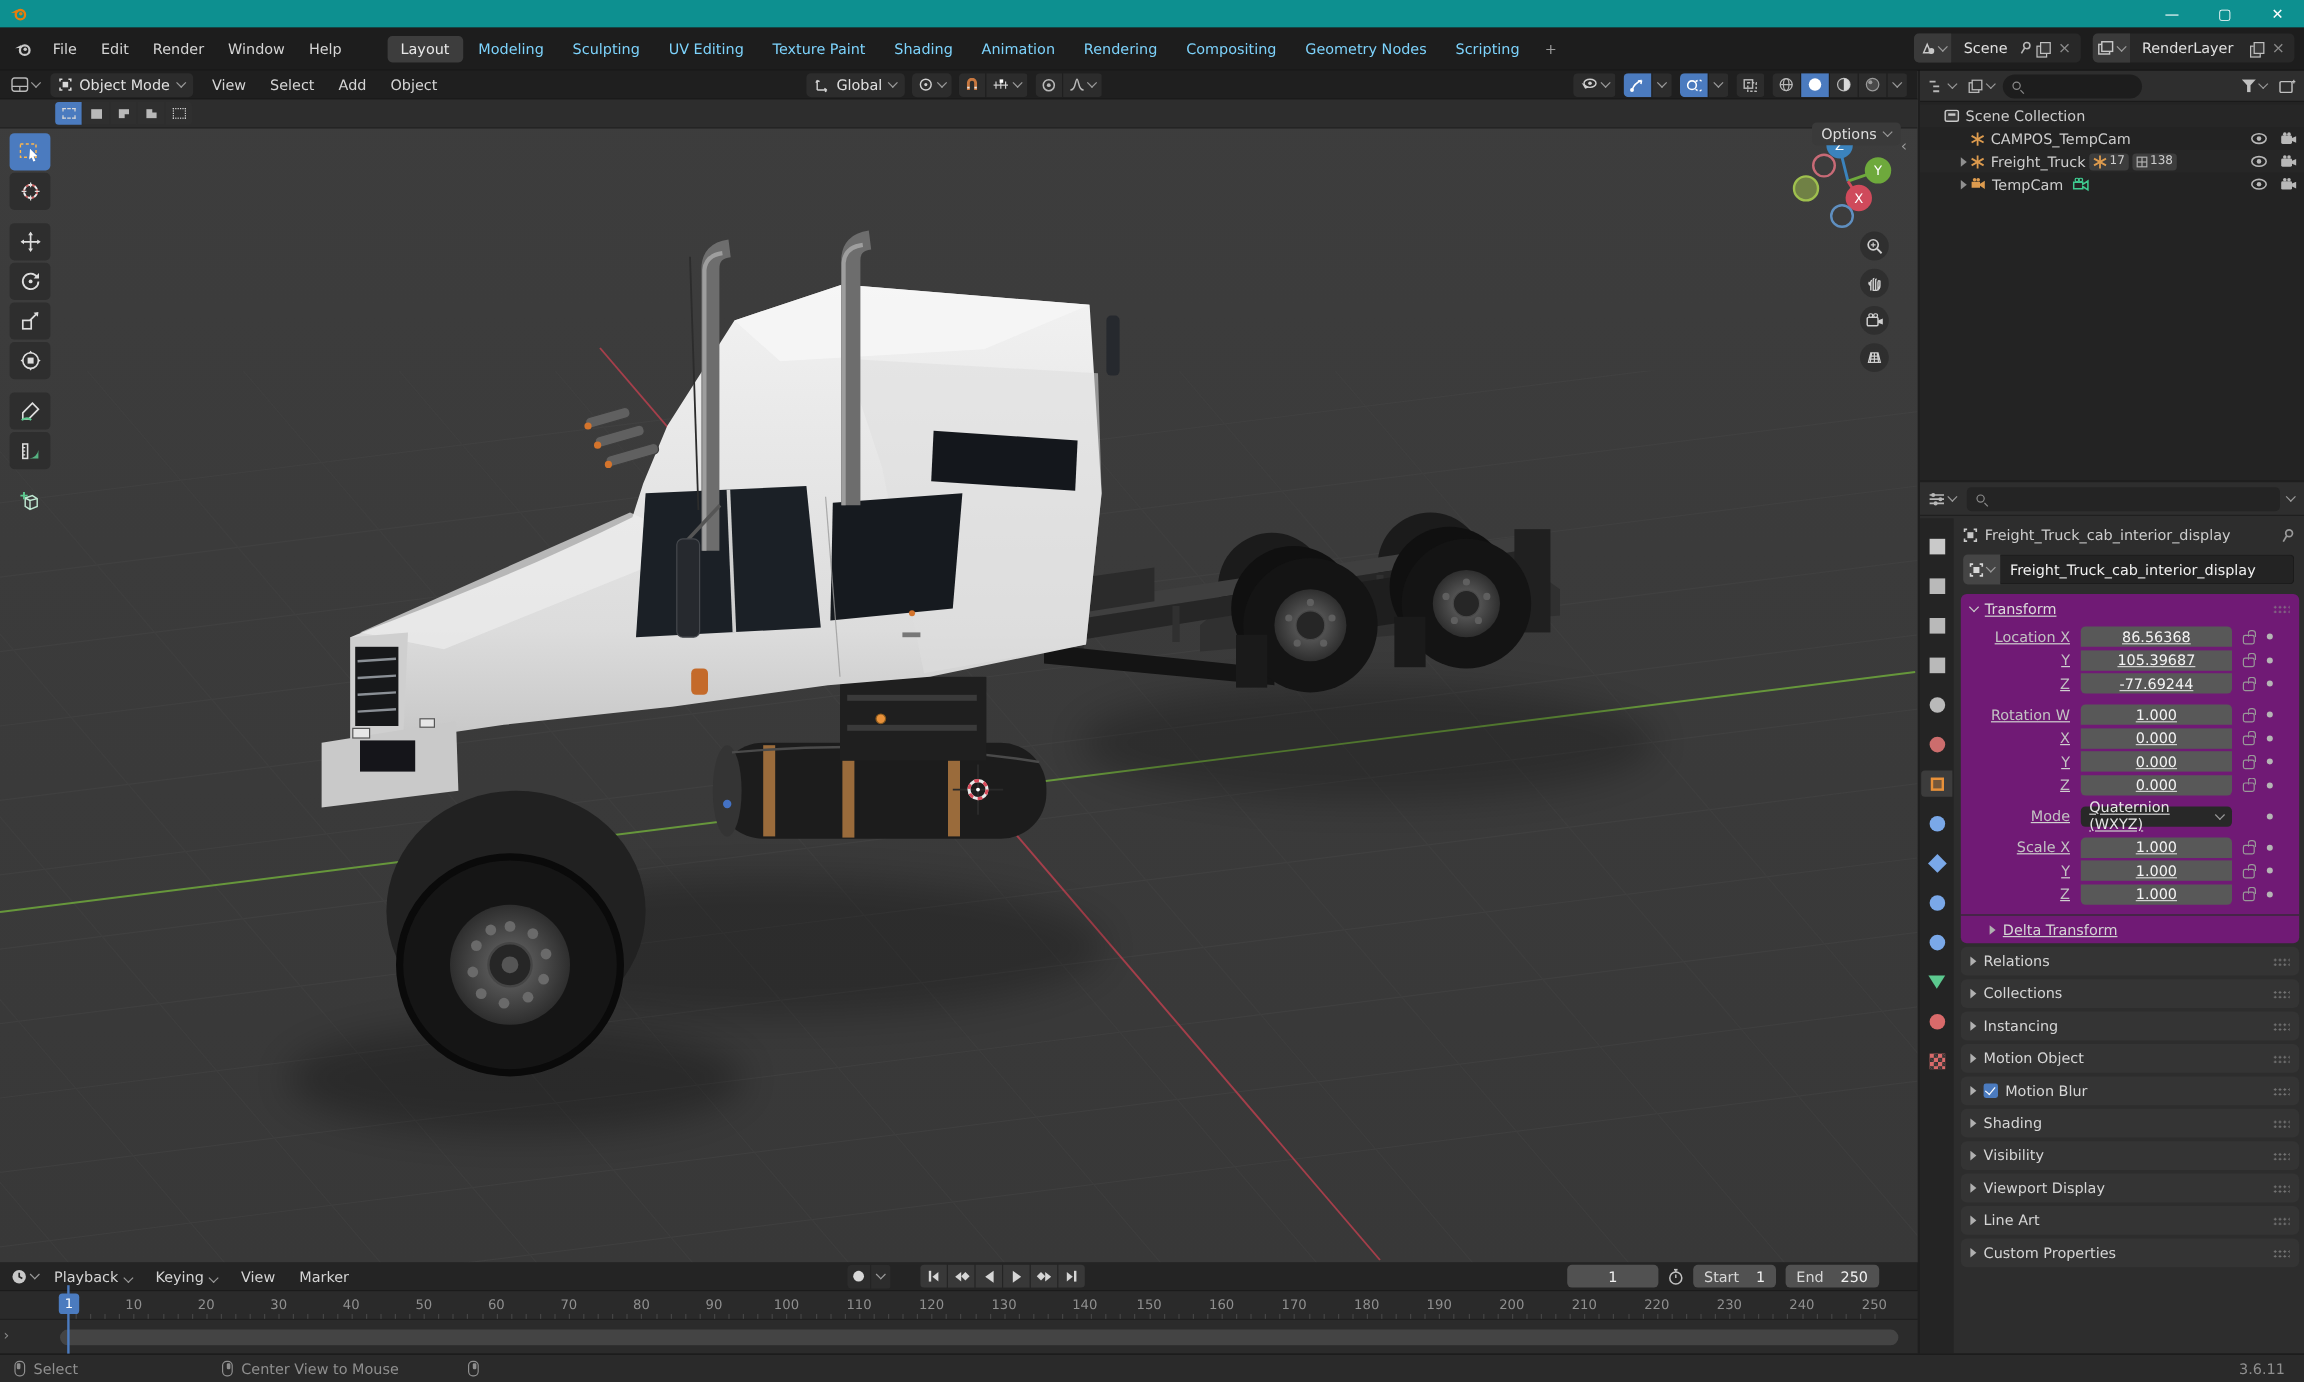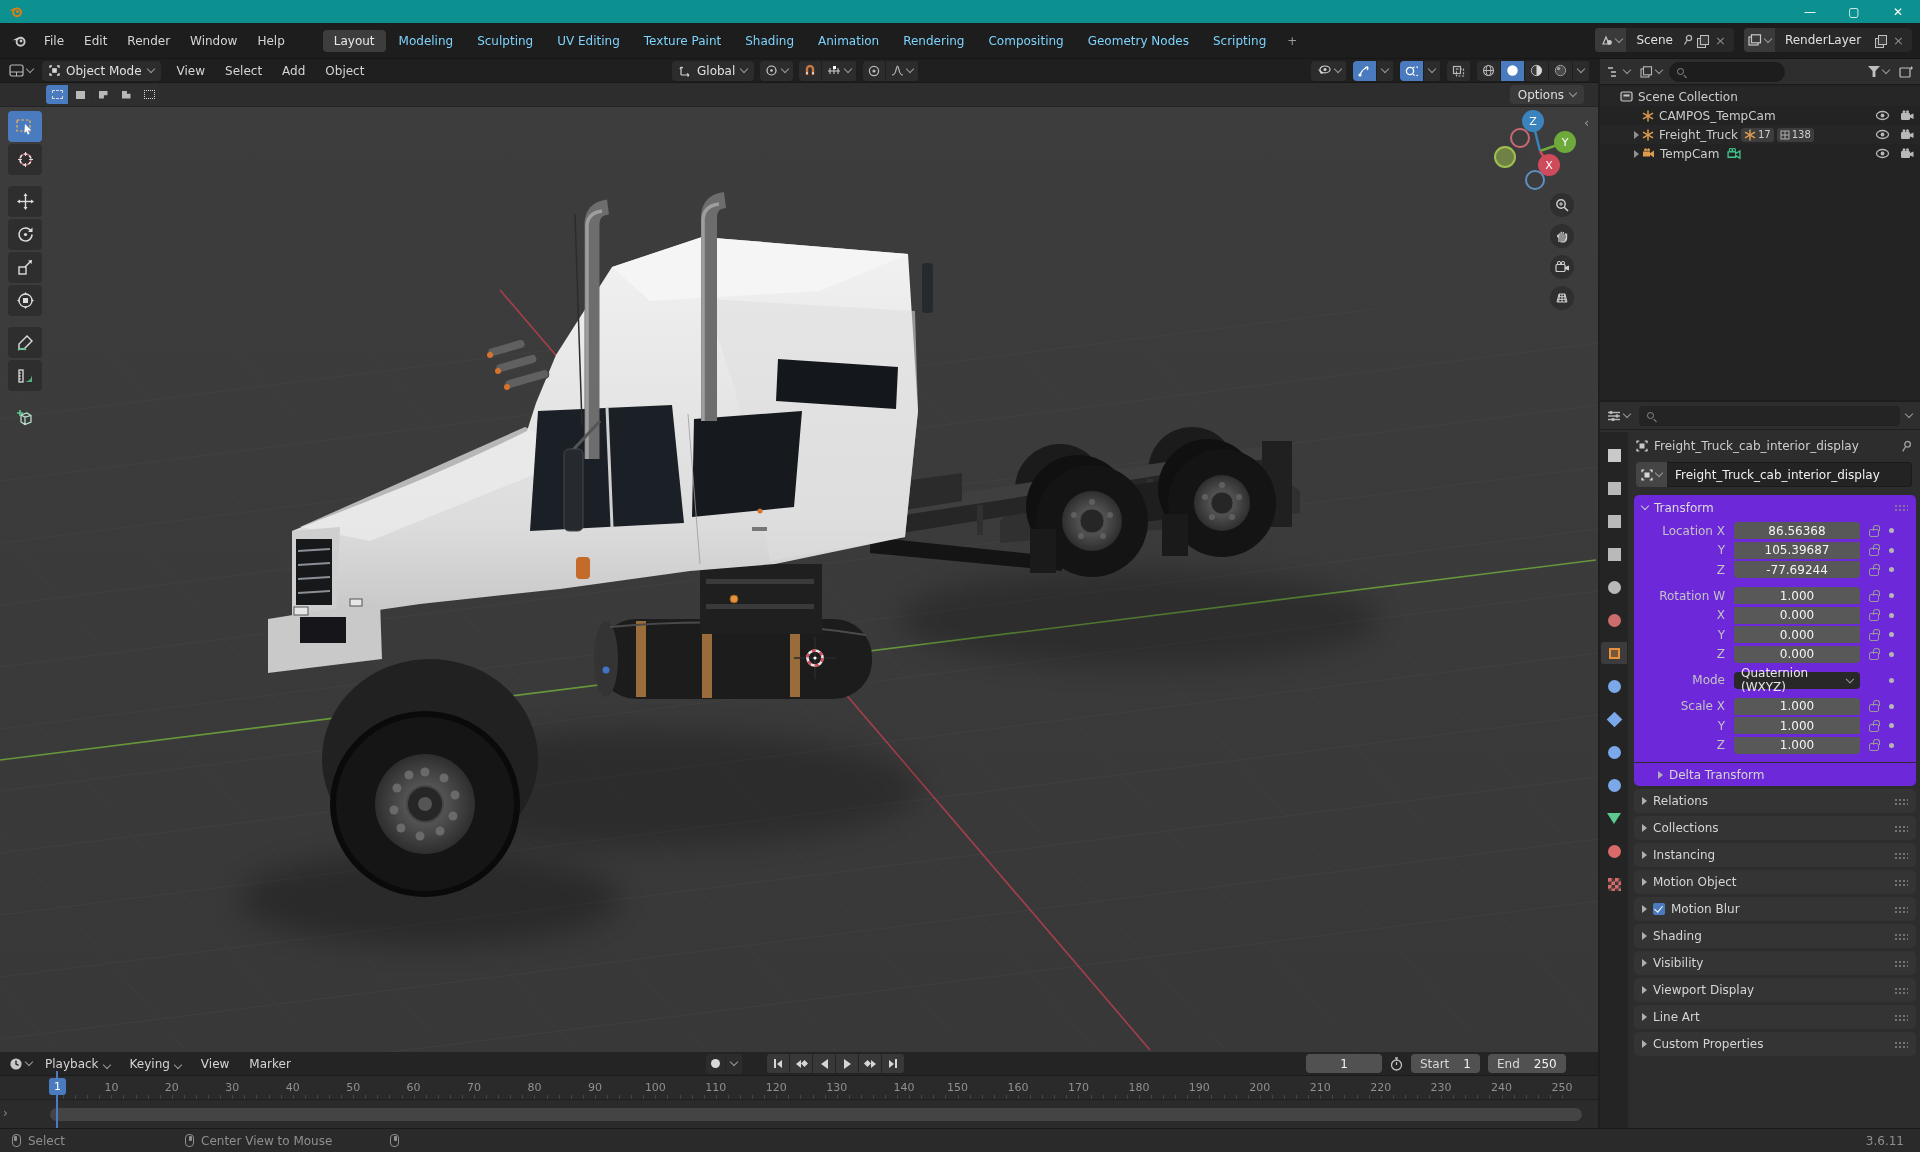--- a/index.html
+++ b/index.html
@@ -55,21 +55,21 @@
   .vp-text { position:absolute; left:66px; top:52px; z-index:4; line-height:17px; color:#d2d2d2; font-size:12px; text-shadow:0 1px 2px rgba(0,0,0,.5); }
   .vp-text .l2 { color:#c2c2c2; }
   .toolbar { position:absolute; left:8px; top:52px; width:34px; z-index:4; display:flex; flex-direction:column; gap:2px; }
   .tool-btn { width:34px; height:31px; background:#2c2c2cdd; border-radius:4px; display:flex; align-items:center; justify-content:center; }
   .tool-btn.active { background:#4b7bbf; }
   .tool-gap { height:7px; }
   .nav-gizmo { position:absolute; left:1488px; top:40px; z-index:4; }
   .side-btns { position:absolute; left:1550px; top:134px; z-index:4; display:flex; flex-direction:column; gap:7px; }
   .side-btn { width:24px; height:24px; border-radius:50%; background:rgba(36,36,36,.55); display:flex; align-items:center; justify-content:center; }
   .npanel-arrow { position:absolute; left:1584px; top:56px; z-index:4; color:#9a9a9a; font-size:13px; }
-  .options-btn { position:absolute; right:14px; top:2px; display:flex; align-items:center; gap:6px; background:#3a3a3a; border-radius:4px; height:19px; padding:0 8px; color:#dedede; }
+  .options-btn { position:absolute; right:14px; top:19px; display:flex; align-items:center; gap:6px; background:#3a3a3a; border-radius:4px; height:19px; padding:0 8px; color:#dedede; }
   .selmode { display:flex; margin-left:46px; gap:1px; }
   .selmode > div { width:22px; height:19px; background:#2f2f2f; display:flex; align-items:center; justify-content:center; }
   .selmode > div:first-child { border-radius:3px 0 0 3px; background:#4b7bbf; }
   .selmode > div:last-child { border-radius:0 3px 3px 0; }
   .dash-sq { width:11px; height:9px; border:1px dashed #d8d8d8; }
   .sq-g { width:9px; height:8px; background:#b9b9b9; }
 
   
   .outliner { position:absolute; left:1600px; top:59px; width:320px; height:341px; background:#232323; }
   .outliner-header { height:26px; background:#2e2e2e; display:flex; align-items:center; padding:0 4px; gap:4px; border-bottom:1px solid #1a1a1a; }
@@ -89,21 +89,21 @@
   .tabstrip { position:absolute; left:0; top:30px; width:28px; bottom:0; background:#242424; display:flex; flex-direction:column; align-items:center; padding-top:12px; gap:11px; }
   .ptab { width:26px; height:22px; display:flex; align-items:center; justify-content:center; border-radius:3px 0 0 3px; }
   .ptab.active { background:#3c3c3c; }
   .ticon { display:block; }
   .props-content { position:absolute; left:28px; top:30px; right:0; bottom:0; }
   .crumb { display:flex; align-items:center; height:24px; padding:4px 8px 0 8px; gap:6px; color:#cdcdcd; }
   .crumb .flexsp { flex:1; }
   .name-row { display:flex; align-items:center; margin:6px 8px 0 8px; height:25px; }
   .name-ddbtn { background:#454545; height:25px; border-radius:4px 0 0 4px; display:flex; align-items:center; gap:3px; padding:0 5px; }
   .name-field { flex:1; background:#232323; border:1px solid #1a1a1a; border-left:none; border-radius:0 4px 4px 0; height:25px; display:flex; align-items:center; padding:0 8px; color:#f0f0f0; }
-  .panel { background:#6d28d9; border-radius:5px; margin:8px 4px 0 6px; }
+  .panel { background:#701a75; border-radius:5px; margin:8px 4px 0 6px;text-decoration:underline; }
   .panel-head { display:flex; align-items:center; height:25px; padding:0 8px; gap:6px; color:#dcdcdc; }
   .panel-head .flexsp { flex:1; }
   .t-row { display:flex; align-items:center; height:18px; margin:1.5px 0; }
   .t-row.gap { margin-top:8px; }
   .t-label { width:100px; text-align:right; padding-right:9px; color:#c3c3c3; white-space:nowrap; }
   .t-field { width:126px; height:17px; background:#585858; color:#f4f4f4; display:flex; align-items:center; justify-content:center; }
   .t-field.r-top { border-radius:4px 4px 0 0; } .t-field.r-bot { border-radius:0 0 4px 4px; }
   .t-drop { width:126px; height:17px; background:#282828; border-radius:4px; color:#e6e6e6; display:flex; align-items:center; padding:0 7px; }
   .t-drop .flexsp { flex:1; }
   .lockic { width:10px; height:8px; border:1px solid #999; border-radius:2px; position:relative; margin-left:9px; margin-top:4px; }

